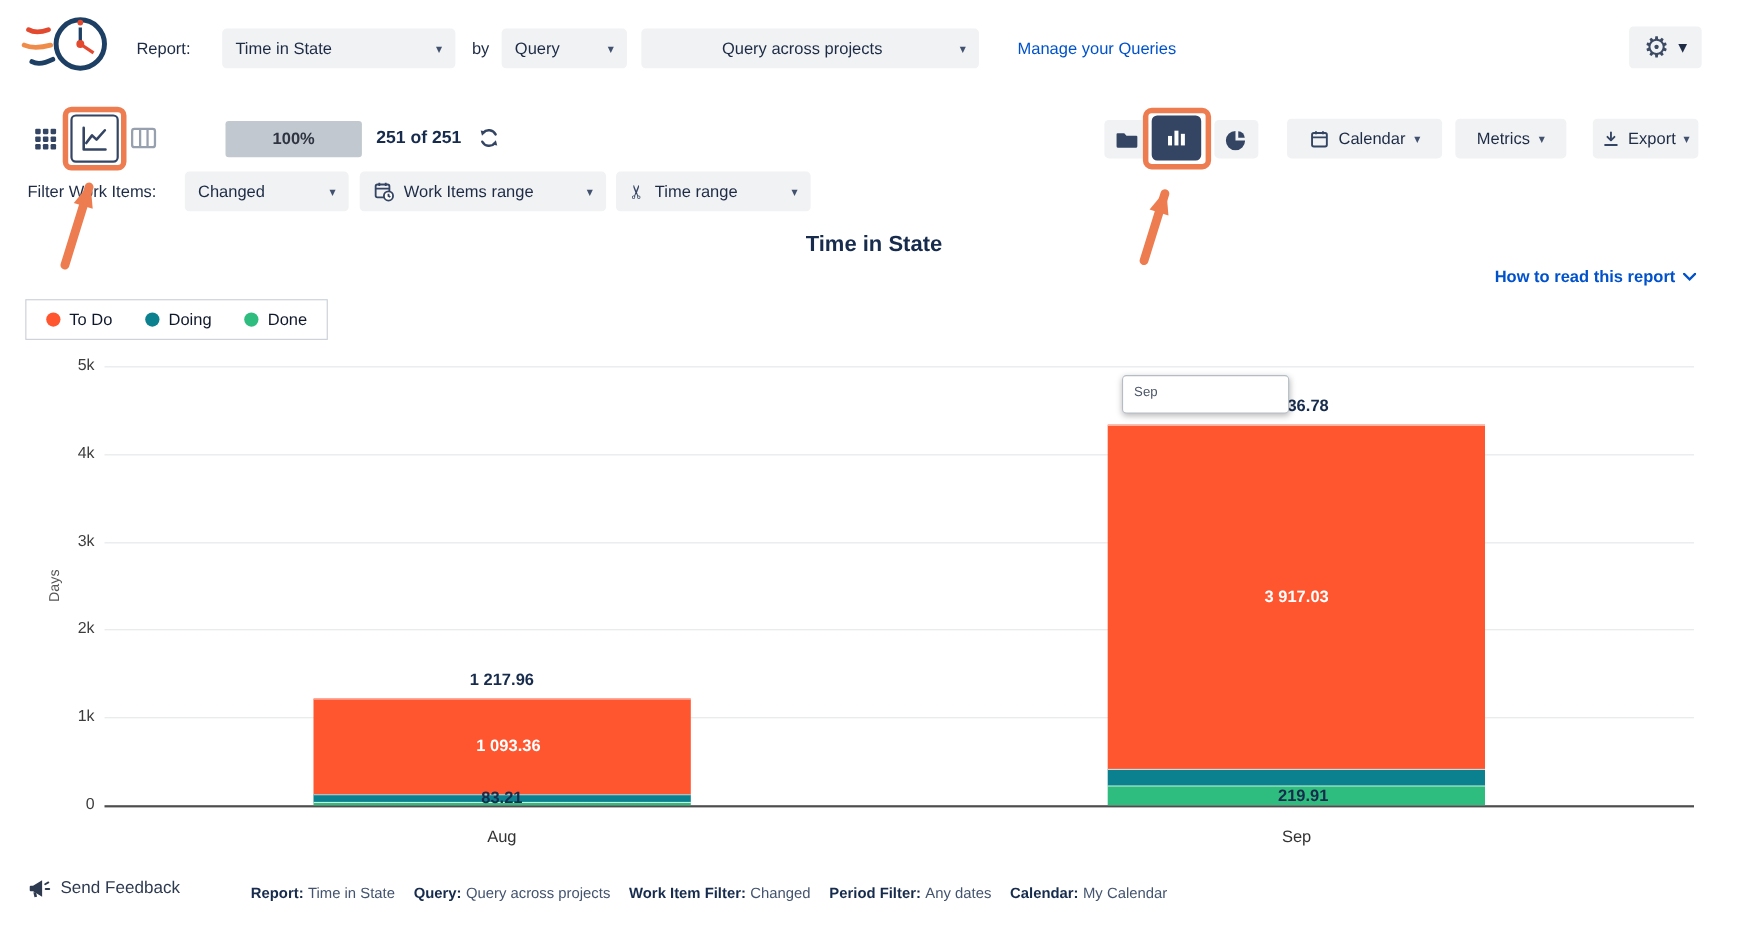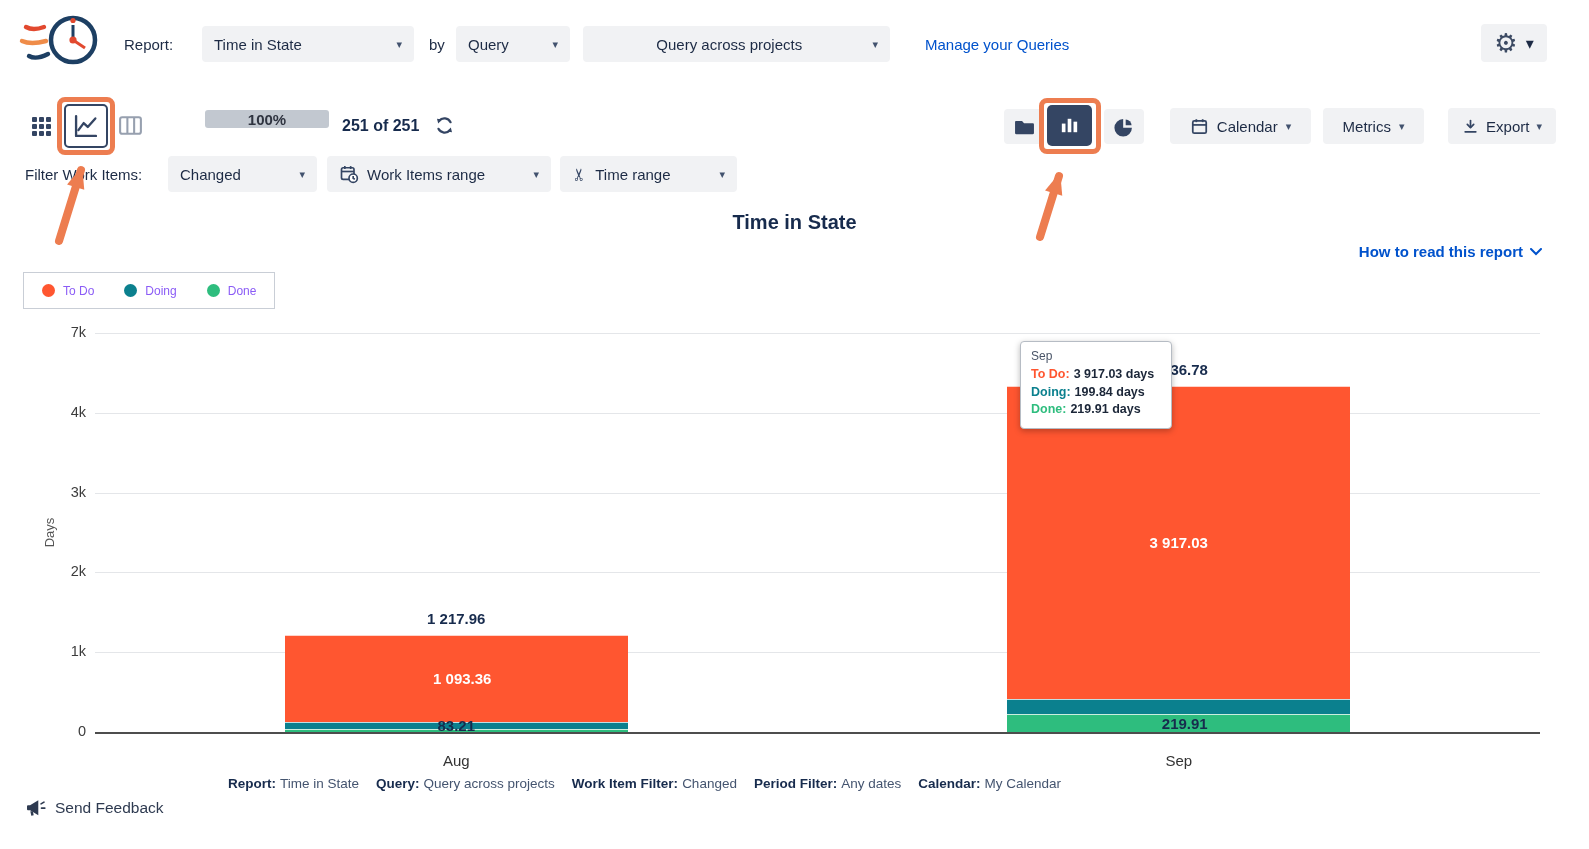--- a/index.html
+++ b/index.html
@@ -27,34 +27,34 @@
   #settings-btn{left:1481px;top:24px;width:66px;height:38px;background:#F1F2F4;border-radius:4px;
                 display:flex;align-items:center;justify-content:center;gap:8px;position:absolute;cursor:pointer}
   #gear-glyph{font-size:26px;line-height:1;color:#3c4a63}
 
   
   #chart-view-btn{left:64px;top:104px;width:44px;height:44px;background:#fff;border:2px solid #344563;
                   border-radius:5px;display:flex;align-items:center;justify-content:center;position:absolute;cursor:pointer}
   #bar-view-btn{left:1047px;top:105px;width:45px;height:41px;background:#344563;border-radius:5px;
                 display:flex;align-items:center;justify-content:center;position:absolute;cursor:pointer}
 
-  #zoom-btn{left:205px;top:110px;width:124px;height:18px;background:#C2C8D0;border-radius:3px;
+  #zoom-btn{left:205px;top:110px;width:124px;height:33px;background:#C2C8D0;border-radius:3px;
             display:flex;align-items:center;justify-content:center;font-size:15px;font-weight:bold;
             color:#2f3440;position:absolute;cursor:pointer}
   #items-count{left:342px;top:117px;font-size:16px;font-weight:bold;color:#172B4D;position:absolute}
 
   #chart-title{position:absolute;left:0;top:211px;width:1589px;text-align:center;
                font-size:20px;font-weight:bold;color:#172B4D}
   #howto-link{position:absolute;right:47px;top:243px;color:#0052CC;font-size:15px;font-weight:bold;
               display:flex;align-items:center;gap:7px;cursor:pointer}
 
   
   #legend{position:absolute;left:23px;top:272px;height:37px;border:1px solid #c9ced6;background:#fff;
           display:flex;align-items:center;padding:0 18px;gap:30px}
-  .legend-item{display:flex;align-items:center;gap:8px;font-size:12px;color:#8b5cf6;cursor:pointer}
+  .legend-item{display:flex;align-items:center;gap:8px;font-size:15px;color:#0f172a;cursor:pointer}
   .legend-dot{width:13px;height:13px;border-radius:50%;display:inline-block}
 
   
   #chart{position:absolute;left:0;top:320px;width:1589px;height:475px}
   #y-axis-title{position:absolute;left:26px;top:205px;width:46px;text-align:center;color:#555;
                 font-size:13px;transform:rotate(-90deg)}
   #y-ticks{position:absolute;left:0;top:13px;width:86px;height:399px}
   .ytick{position:absolute;right:0;font-size:14.5px;color:#3c3c3c;text-align:right;width:60px}
   #plot-wrap{position:absolute;left:95px;top:13px;width:1445px;height:399px;overflow:visible}
   .gridline{position:absolute;left:0;right:0;height:1px;background:#e4e6e9}
@@ -75,21 +75,21 @@
 
   
   .ann-box{position:absolute;border:5px solid #ED7D50;border-radius:8px;z-index:60;pointer-events:none}
   #ann-box-1{left:57px;top:97px;width:58px;height:58px}
   #ann-box-2{left:1039px;top:98px;width:62px;height:56px}
   #ann-arrows{position:absolute;left:0;top:0;z-index:60;pointer-events:none}
 
   
   #feedback-btn{position:absolute;left:25px;top:797px;display:flex;align-items:center;gap:8px;cursor:pointer}
   #feedback-label{font-size:15.5px;font-weight:normal;color:#2e3a50}
-  #summary{position:absolute;left:228px;top:776px;display:flex;gap:17px;font-size:13.5px;white-space:nowrap}
+  #summary{position:absolute;left:228px;top:804px;display:flex;gap:17px;font-size:13.5px;white-space:nowrap}
   .sum-label{font-weight:bold;color:#172B4D;margin-right:4px}
   .sum-value{color:#44546F}
 </style>
 </head>
 <body>
 
 <div class="abs" style="left:18px;top:10px">
   <svg width="84" height="64" viewBox="0 0 84 64">
     <circle cx="55" cy="30" r="22" fill="#fff" stroke="#1d3f63" stroke-width="4.5"></circle>
     <circle cx="55" cy="10.5" r="2.6" fill="#e2492f"></circle>
@@ -214,21 +214,21 @@
   </svg>
   <span>Calendar</span>
   <span class="chev">▾</span>
 </div>
 
 <div class="dd center" style="left:1323px;top:108px;width:101px;gap:8px">
   <span>Metrics</span>
   <span class="chev">▾</span>
 </div>
 
-<div class="dd center" style="left:1448px;top:108px;width:108px;gap:7px;padding:0 8px">
+<div class="dd center" style="left:1448px;top:108px;width:96px;gap:7px;padding:0 8px">
   <svg width="17" height="17" viewBox="0 0 24 24">
     <g fill="none" stroke="#344563" stroke-width="2.4" stroke-linecap="round" stroke-linejoin="round">
       <line x1="12" y1="3.5" x2="12" y2="13"></line>
       <polyline points="7.5,9 12,13.5 16.5,9"></polyline>
       <line x1="4.5" y1="19.5" x2="19.5" y2="19.5"></line>
     </g>
   </svg>
   <span>Export</span>
   <span class="chev">▾</span>
 </div>
@@ -286,21 +286,21 @@
   </div>
 
 <div id="chart">
   <div id="y-axis-title">Days</div>
   <div id="y-ticks">
       <div class="ytick" style="top: 390px;">0</div>
       <div class="ytick" style="top: 310.2px;">1k</div>
       <div class="ytick" style="top: 230.4px;">2k</div>
       <div class="ytick" style="top: 150.6px;">3k</div>
       <div class="ytick" style="top: 70.8px;">4k</div>
-      <div class="ytick" style="top: -9px;">7k</div>
+      <div class="ytick" style="top: -9px;">5k</div>
     </div>
   <div id="plot-wrap">
       <div class="gridline baseline" style="top: 399px;"></div>
       <div class="gridline" style="top: 319.2px;"></div>
       <div class="gridline" style="top: 239.4px;"></div>
       <div class="gridline" style="top: 159.6px;"></div>
       <div class="gridline" style="top: 79.8px;"></div>
       <div class="gridline" style="top: 0px;"></div>
       <div class="bar" style="left: 189.75px; width: 343px;">
         <div class="segment" style="bottom: 0px; height: 3.30292px; background: rgb(46, 189, 126);"></div>
@@ -322,34 +322,20 @@
           <div class="seg-label" style="color: rgb(255, 255, 255);">3 917.03</div>
         </div>
         <div class="total-label" style="bottom: 354.075px;">4 336.78</div>
       </div>
       <div class="xlabel" style="left: 1023.75px;">Sep</div>
     </div>
 </div>
 
 <div id="tooltip">
   <div class="tt-title">Sep</div>
-  <div id="tt-rows">
-      <div class="tt-row">
-        <span class="tt-label" style="color: rgb(255, 86, 48);">To Do:</span>
-        <span class="tt-value">3 917.03 days</span>
-      </div>
-      <div class="tt-row">
-        <span class="tt-label" style="color: rgb(11, 128, 142);">Doing:</span>
-        <span class="tt-value">199.84 days</span>
-      </div>
-      <div class="tt-row">
-        <span class="tt-label" style="color: rgb(46, 189, 126);">Done:</span>
-        <span class="tt-value">219.91 days</span>
-      </div>
-    </div>
 </div>
 
 <div class="ann-box" id="ann-box-1"></div>
 <div class="ann-box" id="ann-box-2"></div>
 <svg id="ann-arrows" width="1589" height="849">
   <defs>
     <marker id="ah" markerUnits="userSpaceOnUse" markerWidth="26" markerHeight="26" refX="20" refY="13" orient="auto">
       <polygon points="2,4 24,13 2,22" fill="#ED7D50"></polygon>
     </marker>
   </defs>

